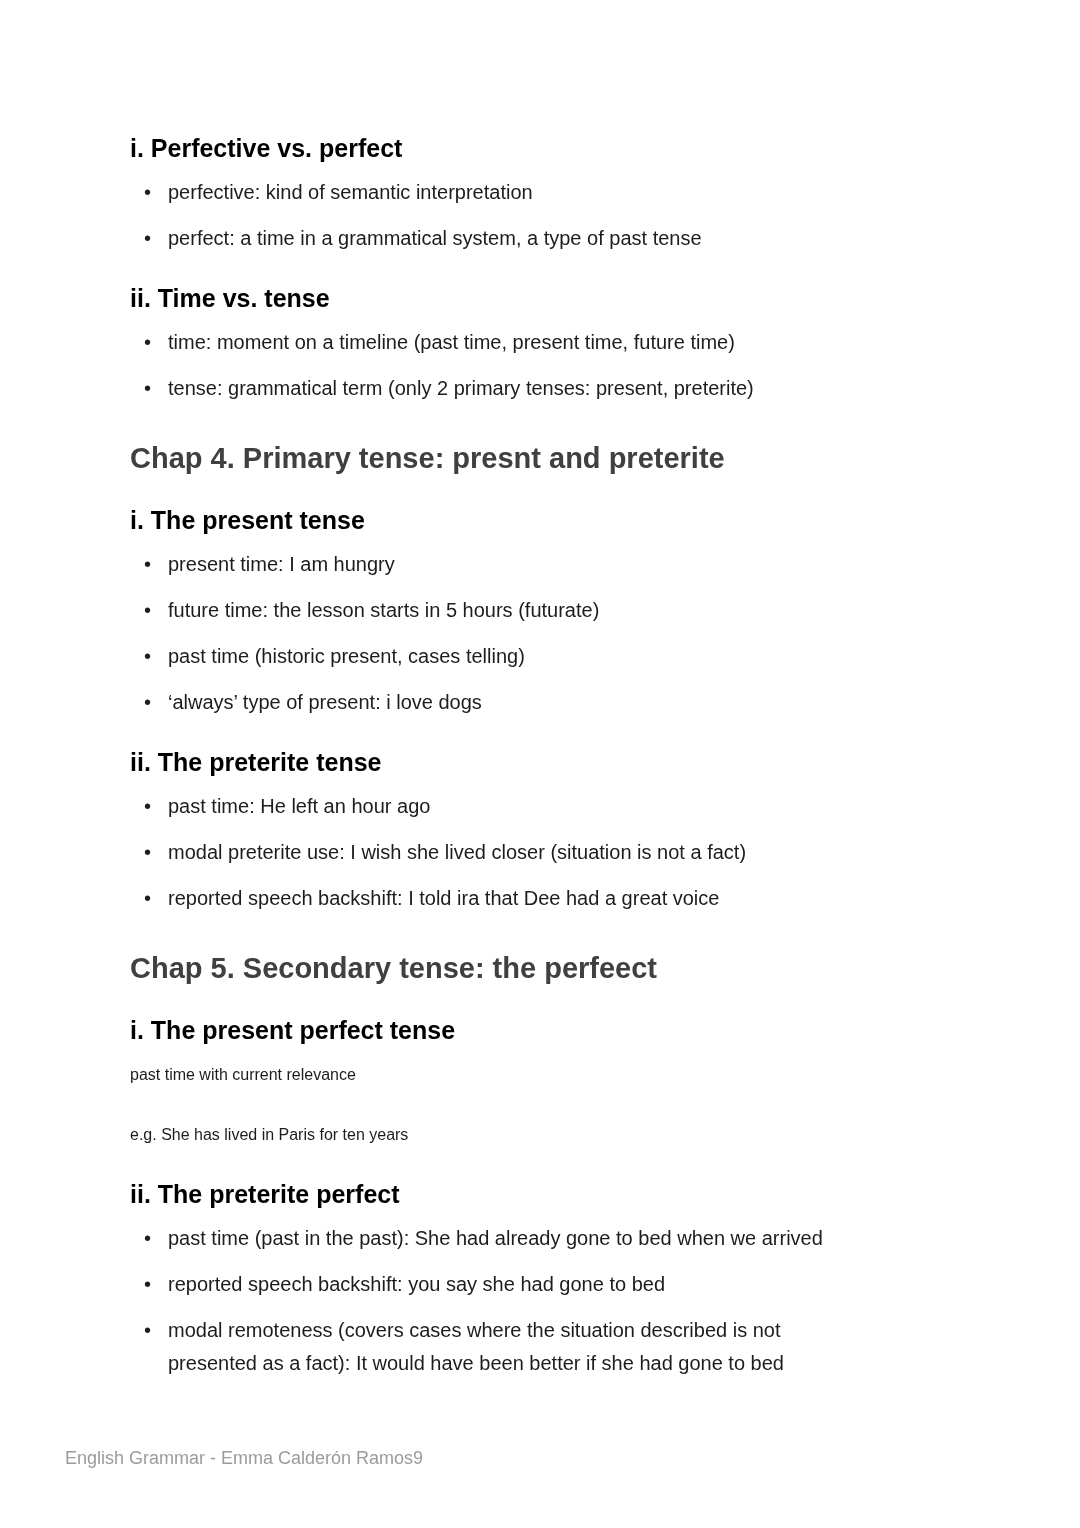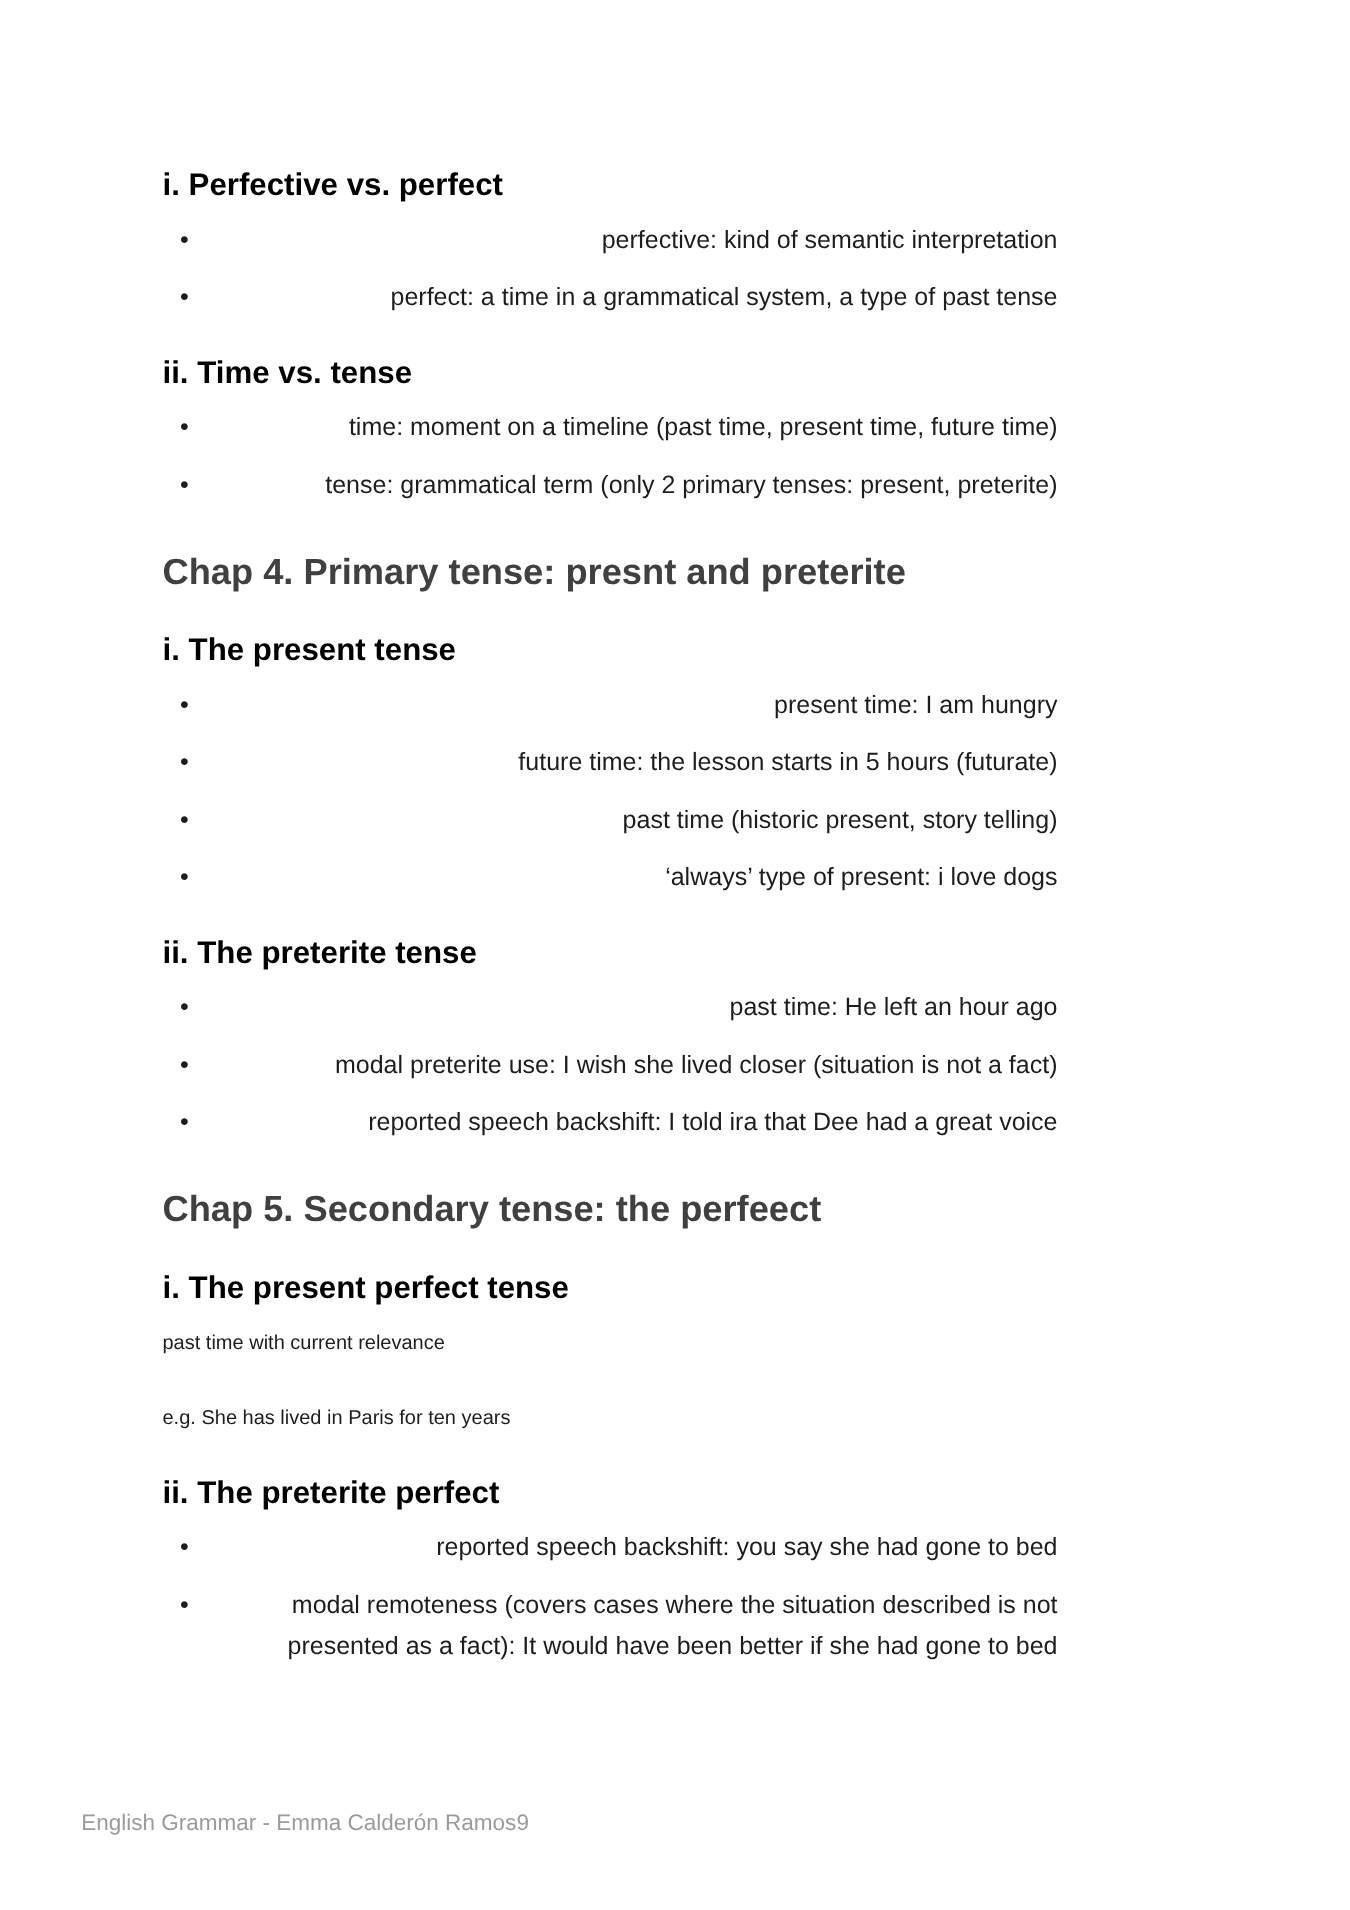--- a/index.html
+++ b/index.html
@@ -33,21 +33,20 @@
     font-size: 25px;
     line-height: 30px;
     font-weight: 700;
     color: #000000;
     margin: 28px 0 0 0;
   }
   ul {
     list-style: none;
     margin: 13px 0 0 0;
     padding: 0;
-    text-align: right;
   }
   li {
     position: relative;
     padding-left: 38px;
     font-size: 20px;
     line-height: 33px;
   }
   li + li { margin-top: 13px; }
   li::before {
     content: "\2022";
@@ -93,39 +92,40 @@
       <li>time: moment on a timeline (past time, present time, future time)</li>
       <li>tense: grammatical term (only 2 primary tenses: present, preterite)</li>
     </ul>
 
     <h2>Chap 4. Primary tense: presnt and preterite</h2>
 
     <h3>i. The present tense</h3>
     <ul>
       <li>present time: I am hungry</li>
       <li>future time: the lesson starts in 5 hours (futurate)</li>
-      <li>past time (historic present, story telling)</li>
+      <li>past time (historic present, cases telling)</li>
       <li>‘always’ type of present: i love dogs</li>
     </ul>
 
     <h3>ii. The preterite tense</h3>
     <ul>
       <li>past time: He left an hour ago</li>
       <li>modal preterite use: I wish she lived closer (situation is not a fact)</li>
       <li>reported speech backshift: I told ira that Dee had a great voice</li>
     </ul>
 
     <h2>Chap 5. Secondary tense: the perfeect</h2>
 
     <h3>i. The present perfect tense</h3>
     <p>past time with current relevance</p>
     <p>e.g. She has lived in Paris for ten years</p>
 
     <h3>ii. The preterite perfect</h3>
     <ul>
+      <li>past time (past in the past): She had already gone to bed when we arrived</li>
       <li>reported speech backshift: you say she had gone to bed</li>
       <li>modal remoteness (covers cases where the situation described is not presented as a fact): It would have been better if she had gone to bed</li>
     </ul>
 
   </main>
 
   <footer class="footer">
     <span>English Grammar - Emma Calderón Ramos</span>
     <span>9</span>
   </footer>

